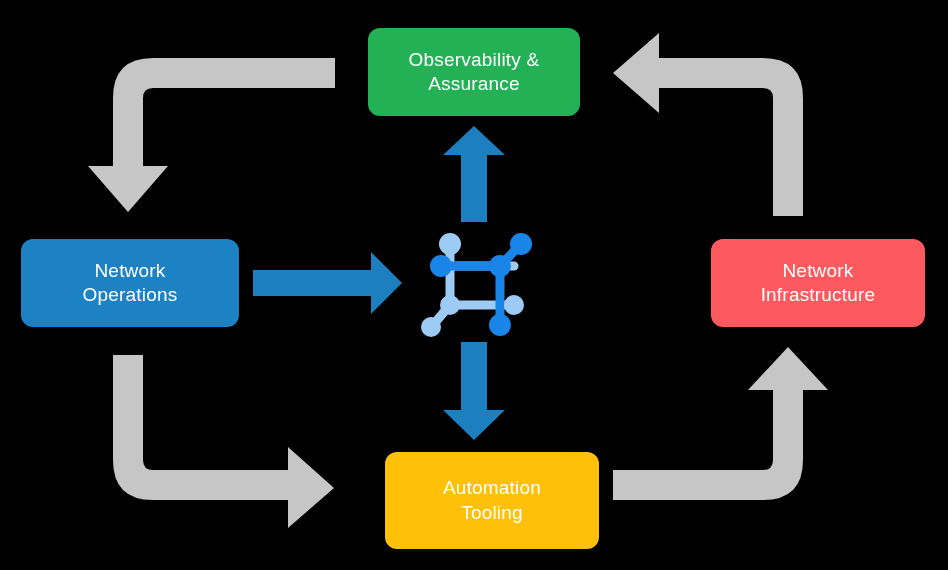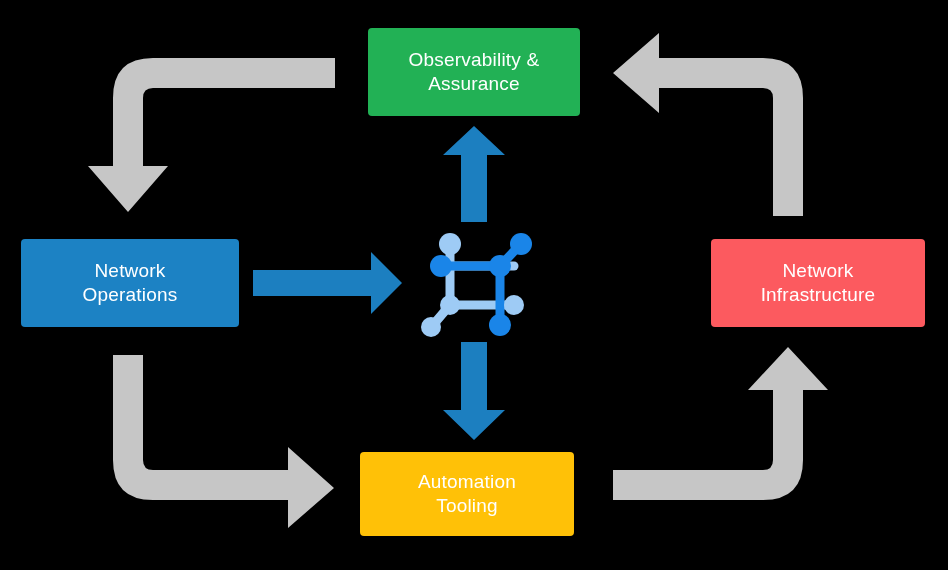--- a/index.html
+++ b/index.html
@@ -21,21 +21,21 @@
   }
   #stage > svg.layer {
     position: absolute;
     left: 0;
     top: 0;
     width: 948px;
     height: 570px;
   }
   .node-box {
     position: absolute;
-    border-radius: 4px;
+    border-radius: 12px;
     display: flex;
     align-items: center;
     justify-content: center;
     text-align: center;
     color: #ffffff;
     font-size: 19px;
     line-height: 1.28;
     font-weight: 400;
     letter-spacing: 0.2px;
     box-sizing: border-box;
@@ -57,24 +57,24 @@
     width: 218px;
     height: 88px;
   }
   #box-network-infrastructure {
     left: 711px;
     top: 239px;
     width: 214px;
     height: 88px;
   }
   #box-automation-tooling {
-    left: 360px;
+    left: 385px;
     top: 452px;
     width: 214px;
-    height: 84px;
+    height: 97px;
   }
   #center-icon {
     position: absolute;
     left: 416px;
     top: 218px;
     width: 124px;
     height: 124px;
   }
 </style>
 </head>

